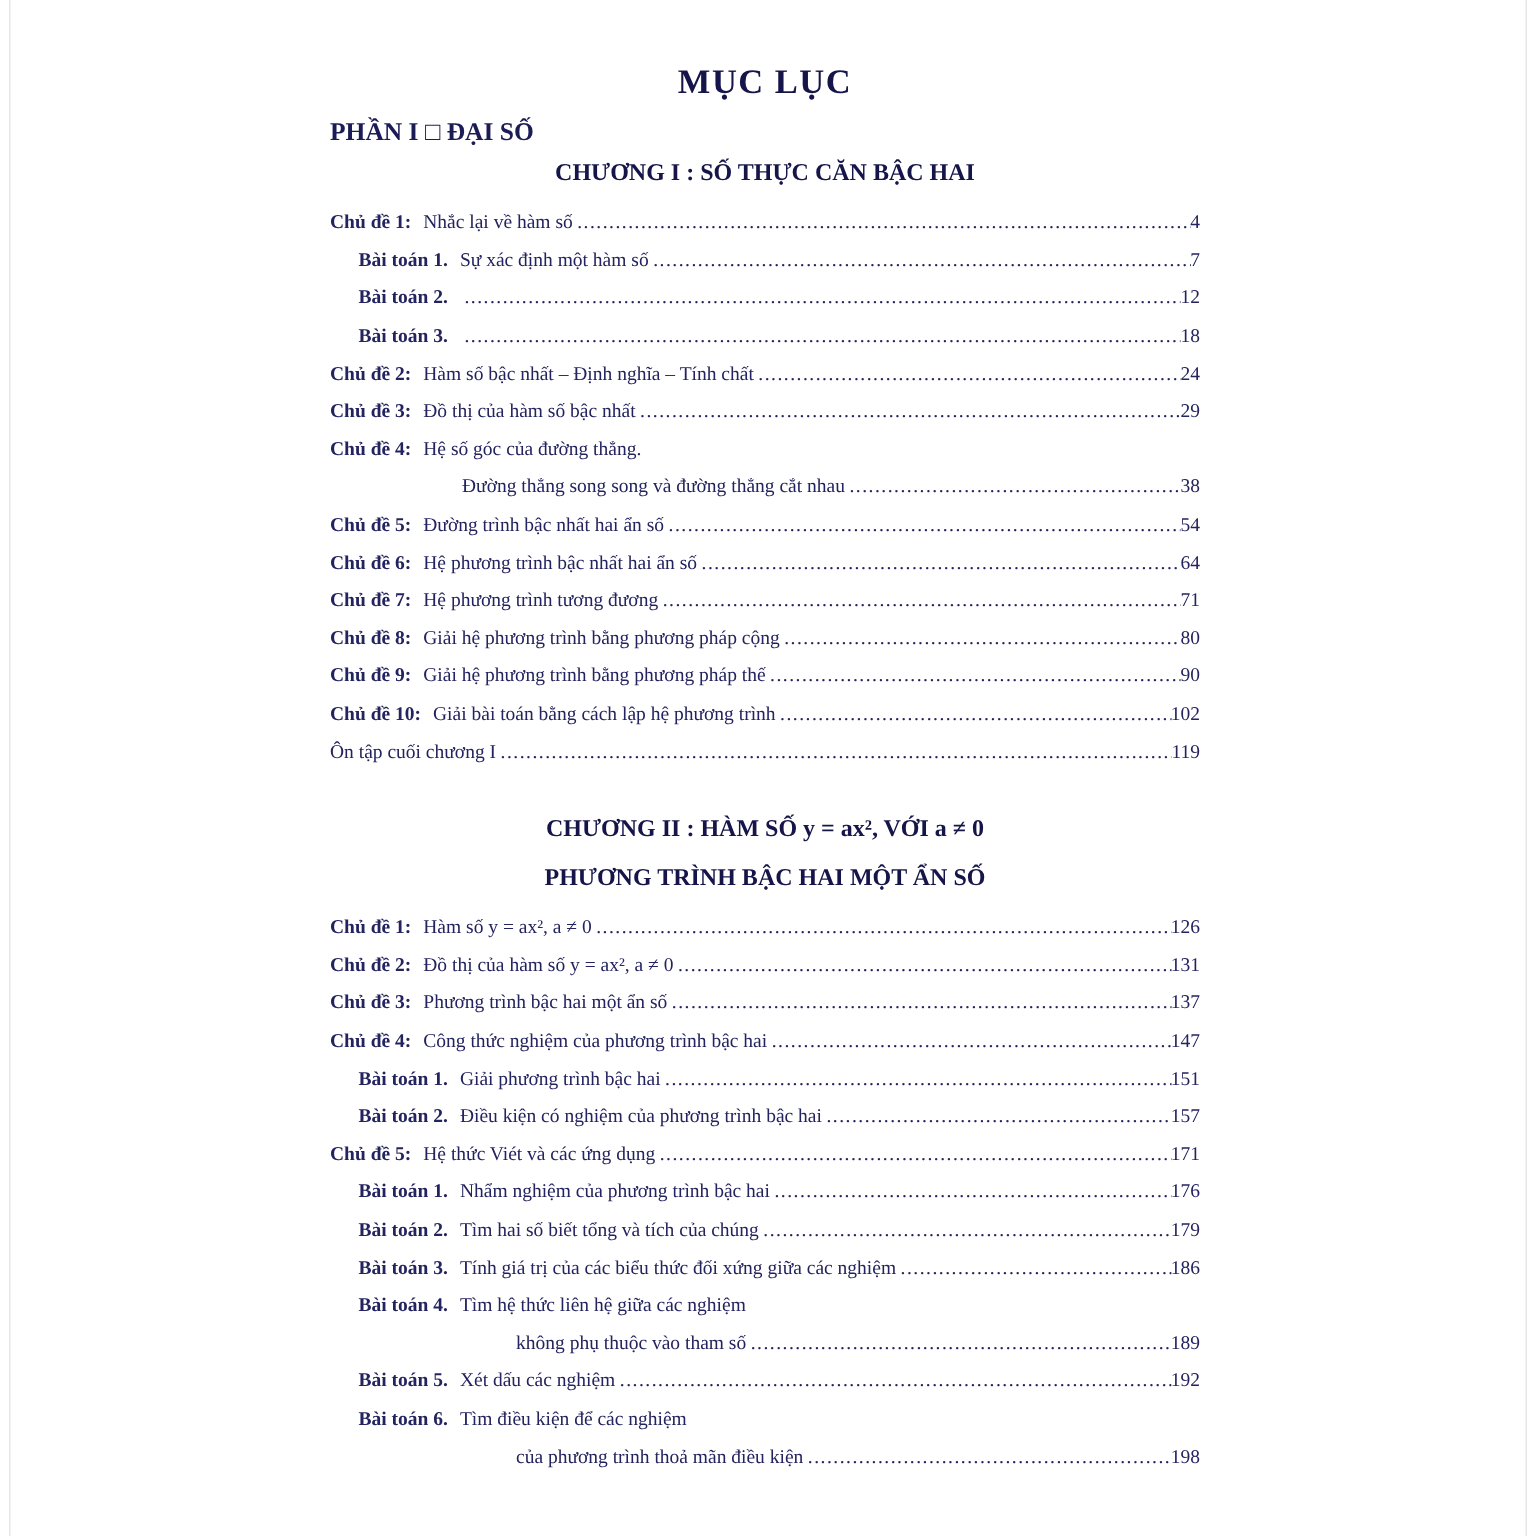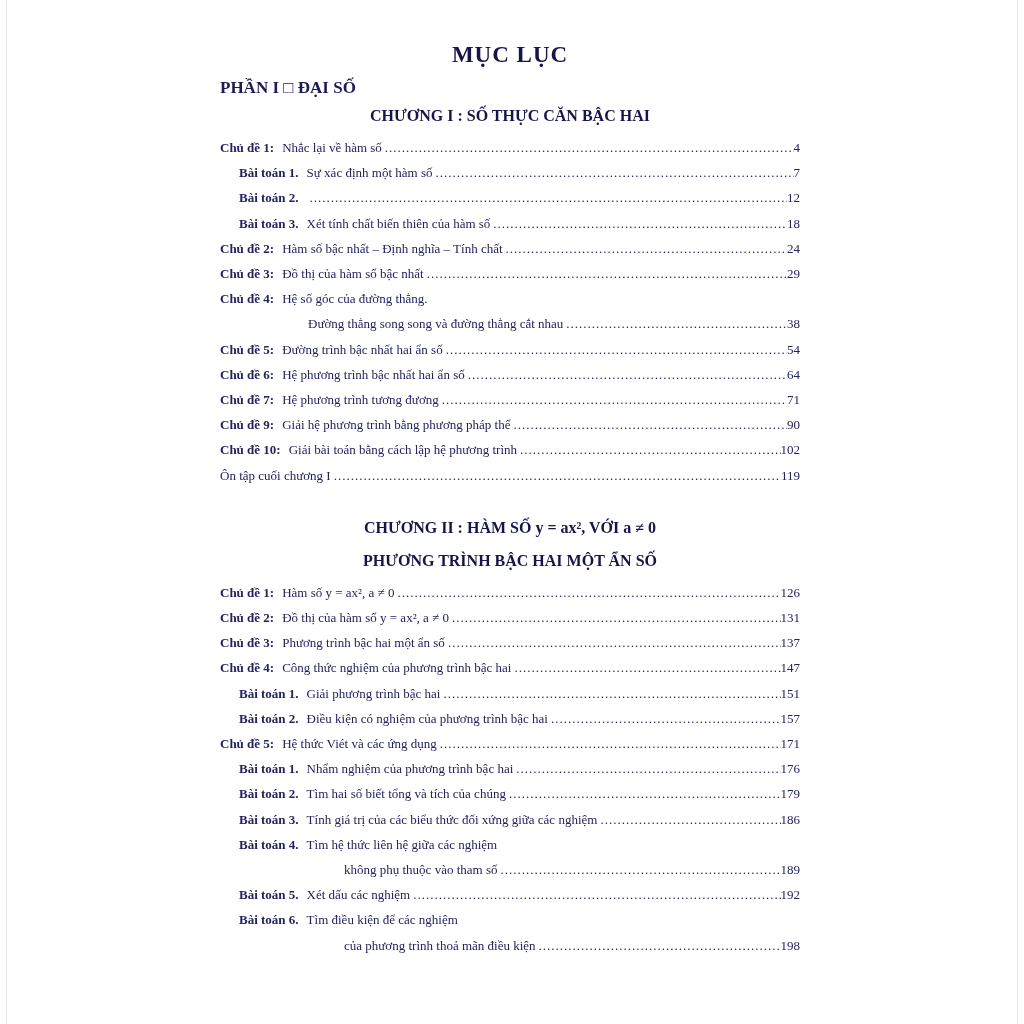--- a/index.html
+++ b/index.html
@@ -96,21 +96,20 @@
           <span class="leader"></span>
           <span class="pagenum">7</span>
         </div>
         <div class="row indent">
           <span class="label">Bài toán 2.</span>
           <span class="leader"></span>
           <span class="pagenum">12</span>
         </div>
         <div class="row indent">
           <span class="label">Bài toán 3.</span>
-          <span class="text">Xét tính chất biến thiên của hàm số</span>
           <span class="leader"></span>
           <span class="pagenum">18</span>
         </div>
         <div class="row">
           <span class="label">Chủ đề 2:</span>
           <span class="text">Hàm số bậc nhất – Định nghĩa – Tính chất</span>
           <span class="leader"></span>
           <span class="pagenum">24</span>
         </div>
         <div class="row">
@@ -138,20 +137,26 @@
           <span class="label">Chủ đề 6:</span>
           <span class="text">Hệ phương trình bậc nhất hai ẩn số</span>
           <span class="leader"></span>
           <span class="pagenum">64</span>
         </div>
         <div class="row">
           <span class="label">Chủ đề 7:</span>
           <span class="text">Hệ phương trình tương đương</span>
           <span class="leader"></span>
           <span class="pagenum">71</span>
+        </div>
+        <div class="row">
+          <span class="label">Chủ đề 8:</span>
+          <span class="text">Giải hệ phương trình bằng phương pháp cộng</span>
+          <span class="leader"></span>
+          <span class="pagenum">80</span>
         </div>
         <div class="row">
           <span class="label">Chủ đề 9:</span>
           <span class="text">Giải hệ phương trình bằng phương pháp thế</span>
           <span class="leader"></span>
           <span class="pagenum">90</span>
         </div>
         <div class="row">
           <span class="label">Chủ đề 10:</span>
           <span class="text">Giải bài toán bằng cách lập hệ phương trình</span>

